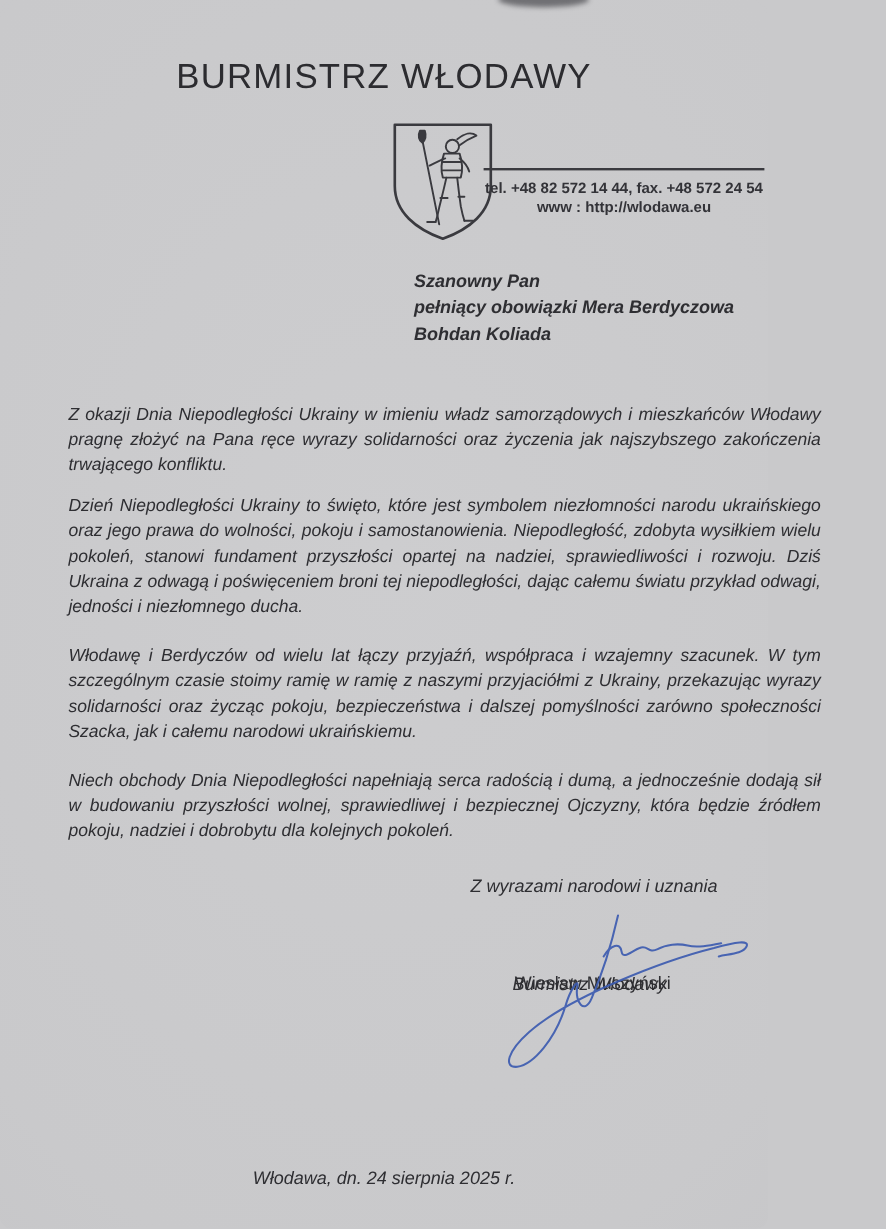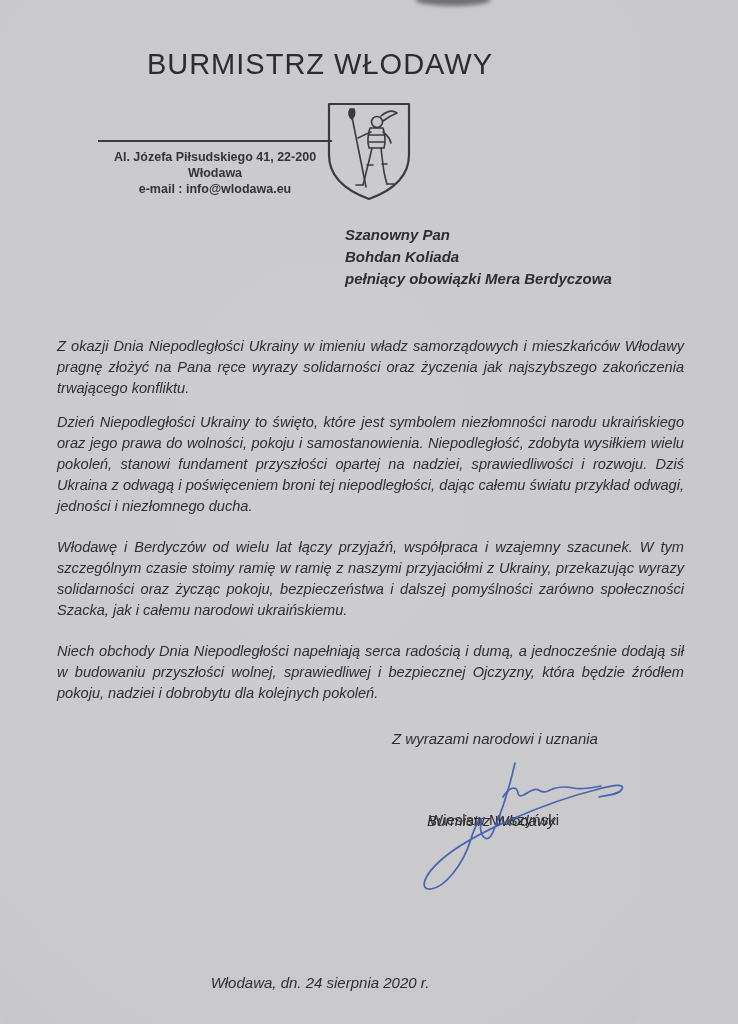--- a/index.html
+++ b/index.html
@@ -91,24 +91,20 @@
 </style>
 </head>
 <body>
 
 <div class="page">
 
   <div class="scan-artifact"></div>
 
   <div class="doc-title">BURMISTRZ WŁODAWY</div>
 
-  <div class="contact left">
-    <div>Al. Józefa Piłsudskiego 41, 22-200 Włodawa</div>
-    <div>e-mail : info@wlodawa.eu</div>
-  </div>
 
   <div class="coat-of-arms">
     <svg viewBox="0 0 96 100" fill="none" stroke="#3a3a3f" stroke-width="1.6" stroke-linecap="round" stroke-linejoin="round">
 
       <path d="M 8,3 H 88 V 54 C 88,76 70,90 48,98 C 26,90 8,76 8,54 Z" stroke-width="2.2"></path>
 
       <path d="M 31,16 L 45,86"></path>
       <path d="M 29,8 C 27,12 28,16 31,18 C 34,15 34,11 33,8 Z" fill="#3a3a3f"></path>
 
       <circle cx="56" cy="21" r="5.5"></circle>
@@ -123,40 +119,44 @@
 
       <path d="M 51,47 C 49,56 47,64 45,72 C 44,77 43,81 42,84"></path>
       <path d="M 60,47 C 61,56 62,64 63,71 C 64,76 65,80 66,83"></path>
 
       <path d="M 42,84 H 35 M 66,83 H 73"></path>
 
       <path d="M 46,64 H 52 M 61,63 H 66"></path>
     </svg>
   </div>
 
+  <div class="contact right">
+    <div>tel. +48 82 572 14 44, fax. +48 572 24 54</div>
+    <div>www : http://wlodawa.eu</div>
+  </div>
 
   <div class="recipient">
     <div>Szanowny Pan</div>
+    <div>pełniący obowiązki Mera Berdyczowa</div>
     <div>Bohdan Koliada</div>
-    <div>pełniący obowiązki Mera Berdyczowa</div>
   </div>
 
   <div class="para p1">Z okazji Dnia Niepodległości Ukrainy w imieniu władz samorządowych i mieszkańców Włodawy pragnę złożyć na Pana ręce wyrazy solidarności oraz życzenia jak najszybszego zakończenia trwającego konfliktu.</div>
   <div class="para p2">Dzień Niepodległości Ukrainy to święto, które jest symbolem niezłomności narodu ukraińskiego oraz jego prawa do wolności, pokoju i samostanowienia. Niepodległość, zdobyta wysiłkiem wielu pokoleń, stanowi fundament przyszłości opartej na nadziei, sprawiedliwości i rozwoju. Dziś Ukraina z odwagą i poświęceniem broni tej niepodległości, dając całemu światu przykład odwagi, jedności i niezłomnego ducha.</div>
   <div class="para p3">Włodawę i Berdyczów od wielu lat łączy przyjaźń, współpraca i wzajemny szacunek. W tym szczególnym czasie stoimy ramię w ramię z naszymi przyjaciółmi z Ukrainy, przekazując wyrazy solidarności oraz życząc pokoju, bezpieczeństwa i dalszej pomyślności zarówno społeczności Szacka, jak i całemu narodowi ukraińskiemu.</div>
   <div class="para p4">Niech obchody Dnia Niepodległości napełniają serca radością i dumą, a jednocześnie dodają sił w budowaniu przyszłości wolnej, sprawiedliwej i bezpiecznej Ojczyzny, która będzie źródłem pokoju, nadziei i dobrobytu dla kolejnych pokoleń.</div>
 
   <div class="regards">Z wyrazami narodowi i uznania</div>
   <div class="signer-name">Wiesław Muszyński</div>
   <div class="signer-title">Burmistrz Włodawy</div>
 
   <div class="signature">
     <svg viewBox="0 0 230 150" fill="none" stroke="#3d5cb0" stroke-width="1.7" stroke-linecap="round" stroke-linejoin="round" opacity="0.92">
 
       <path d="M 102,10 C 97,32 90,56 80,79 C 74,93 66,82 68,70 C 70,60 62,72 58,86 C 50,112 32,134 18,136 C 6,137 10,123 28,107 C 62,77 142,47 182,37 C 200,32 212,30 209,36 C 206,42 194,42 186,44"></path>
 
       <path d="M 90,44 C 96,34 104,32 105,40 C 106,47 114,39 120,37 C 127,34 127,42 135,38 C 142,34 152,33 160,35 C 168,37 178,35 188,33"></path>
     </svg>
   </div>
 
-  <div class="dateline">Włodawa, dn. 24 sierpnia 2020 r.</div>
+  <div class="dateline">Włodawa, dn. 24 sierpnia 2025 r.</div>
 
 </div>
 
 </body></html>

